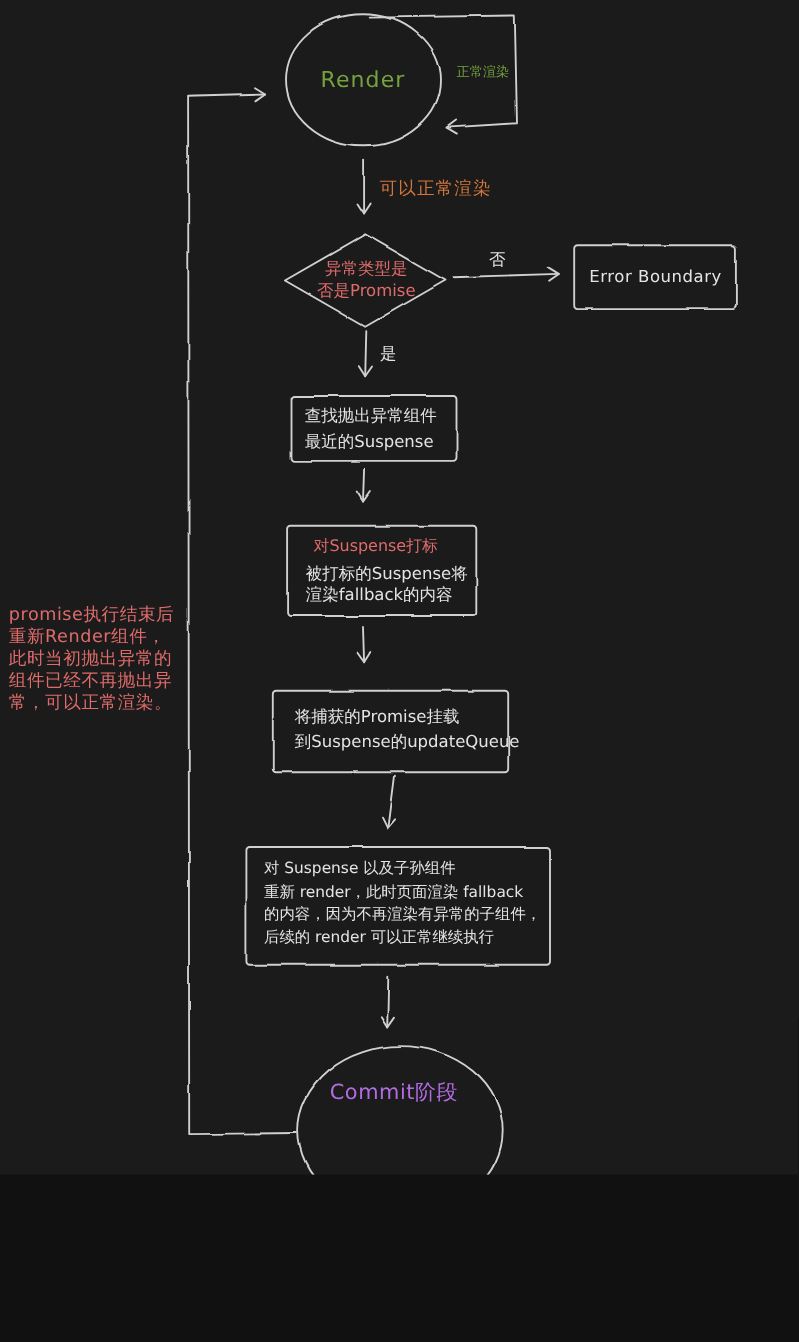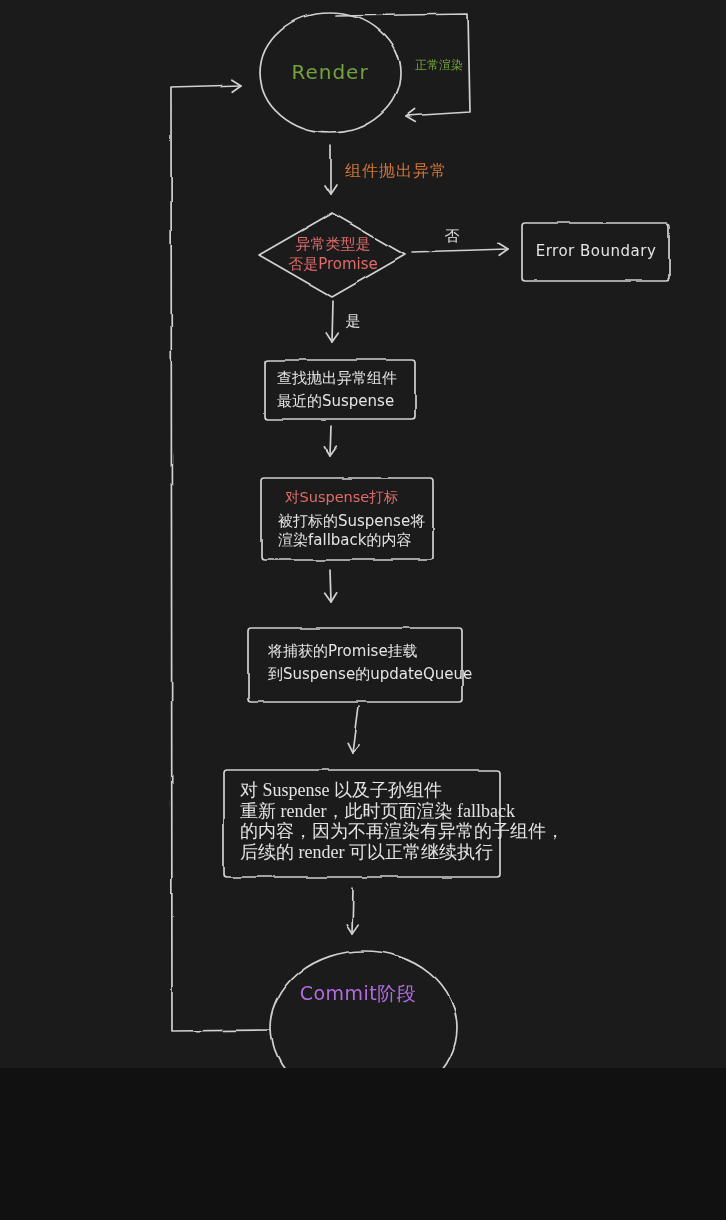--- a/index.html
+++ b/index.html
@@ -70,21 +70,21 @@
       <rect class="shape" x="268" y="1167" width="167" height="38" rx="3"></rect>
 
       <path class="shape" d="M 270 1030 L 172 1031 L 171 87 L 241 85" marker-end="url(#ah)"></path>
     </g>
   </svg>
 
   <div class="txt green center" style="left:330px; top:72px; font-size:20px; letter-spacing:1px;">Render</div>
 
   <div class="txt green center" style="left:439px; top:66px; font-size:12px;">正常渲染</div>
 
-  <div class="txt orange" style="left:345px; top:160px; font-size:16px; letter-spacing:1px;">组件抛出异常</div>
+  <div class="txt orange" style="left:345px; top:160px; font-size:16px; letter-spacing:1px;">可以正常渲染</div>
 
   <div class="txt red center" style="left:333px; top:255px; font-size:15px;">异常类型是
 否是Promise</div>
 
   <div class="txt white center" style="left:452px; top:237px; font-size:15px;">否</div>
 
   <div class="txt white center" style="left:596px; top:252px; font-size:15px; letter-spacing:0.5px;">Error Boundary</div>
 
   <div class="txt white center" style="left:353px; top:322px; font-size:15px;">是</div>
 
@@ -92,24 +92,29 @@
 最近的Suspense</div>
 
   <div class="txt red" style="left:285px; top:488px; font-size:14.5px;">对Suspense打标</div>
 
   <div class="txt white" style="left:278px; top:512px; font-size:15px; line-height:19px;">被打标的Suspense将
 渲染fallback的内容</div>
 
   <div class="txt white" style="left:268px; top:640px; font-size:15px; line-height:23px;">将捕获的Promise挂载
 到Suspense的updateQueue</div>
 
-  <div class="txt white" style="left:240px; top:780px; font-size:18px; line-height:20.5px;font-family:Liberation Serif, serif;">对 Suspense 以及子孙组件
+  <div class="txt white" style="left:240px; top:780px; font-size:14px; line-height:20.5px;">对 Suspense 以及子孙组件
 重新 render，此时页面渲染 fallback
 的内容，因为不再渲染有异常的子组件，
 后续的 render 可以正常继续执行</div>
 
   <div class="txt purple center" style="left:358px; top:994px; font-size:19px; letter-spacing:0.5px;">Commit阶段</div>
 
 
   <div class="txt white center" style="left:350px; top:1187px; font-size:15px; letter-spacing:1px;">页面渲染结束</div>
 
+  <div class="txt red" style="left:8px; top:549px; font-size:16px; line-height:20px; letter-spacing:0.5px;">promise执行结束后
+重新Render组件，
+此时当初抛出异常的
+组件已经不再抛出异
+常，可以正常渲染。</div>
 
 </div>
 
 </body></html>

